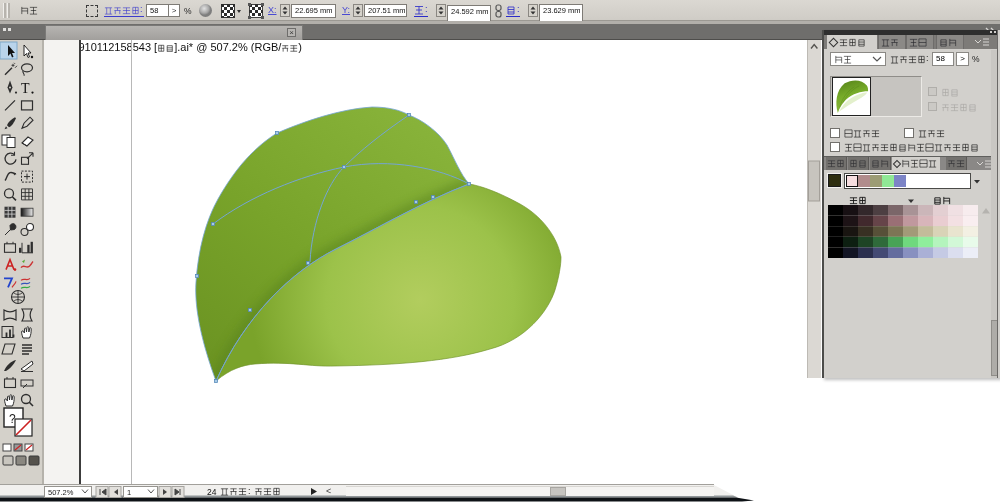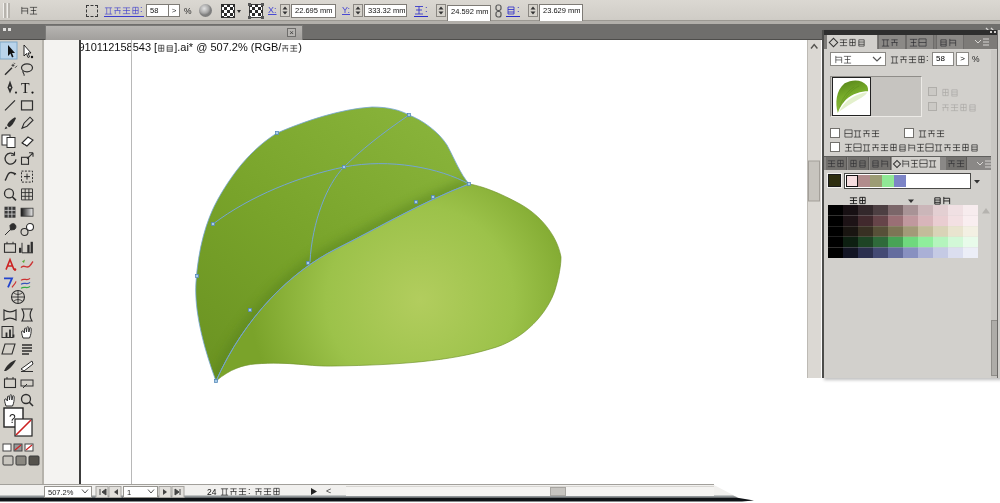--- a/index.html
+++ b/index.html
@@ -54,21 +54,21 @@
 <svg class="abs" style="left:280px;top:4px" width="10" height="13">
       <rect x="0.5" y="0.5" width="9" height="12" fill="#d6d3cc" stroke="#8a8782"></rect>
       <path d="M5,2.5 l2.5,3 h-5 z M5,10.5 l2.5,-3 h-5 z" fill="#333"></path>
     </svg>
 <div class="inp" style="left:291px;top:4px;width:45px;height:14px">22.695 mm</div>
 <div class="abs" style="left:342px;top:5px;font-size:9px;color:#4a4ad2;text-decoration:underline">Y:</div>
 <svg class="abs" style="left:353px;top:4px" width="10" height="13">
       <rect x="0.5" y="0.5" width="9" height="12" fill="#d6d3cc" stroke="#8a8782"></rect>
       <path d="M5,2.5 l2.5,3 h-5 z M5,10.5 l2.5,-3 h-5 z" fill="#333"></path>
     </svg>
-<div class="inp" style="left:364px;top:4px;width:43px;height:13px">333.32 mm</div>
+<div class="inp" style="left:364px;top:4px;width:43px;height:13px">207.51 mm</div>
 <svg style="position:absolute;left:414px;top:5px" width="10" height="10" viewBox="0 0 10 10" fill="none" stroke="#2a2ac8" stroke-width="0.81">
       <path transform="translate(0 0)" d="M1 1.5 H9 M5 1.5 V9 M2 5 H8 M1 9 H9"></path>
     </svg>
 <div class="abs" style="left:425px;top:4px;font-size:9px;color:#2a2ac8">:</div>
 <div class="abs" style="left:414px;top:16px;width:14px;height:1px;background:#2a2ac8"></div>
 <svg class="abs" style="left:436px;top:4px" width="10" height="13">
       <rect x="0.5" y="0.5" width="9" height="12" fill="#d6d3cc" stroke="#8a8782"></rect>
       <path d="M5,2.5 l2.5,3 h-5 z M5,10.5 l2.5,-3 h-5 z" fill="#333"></path>
     </svg>
 <div class="inp" style="left:447px;top:5px;width:44px;height:30px">24.592 mm</div>

